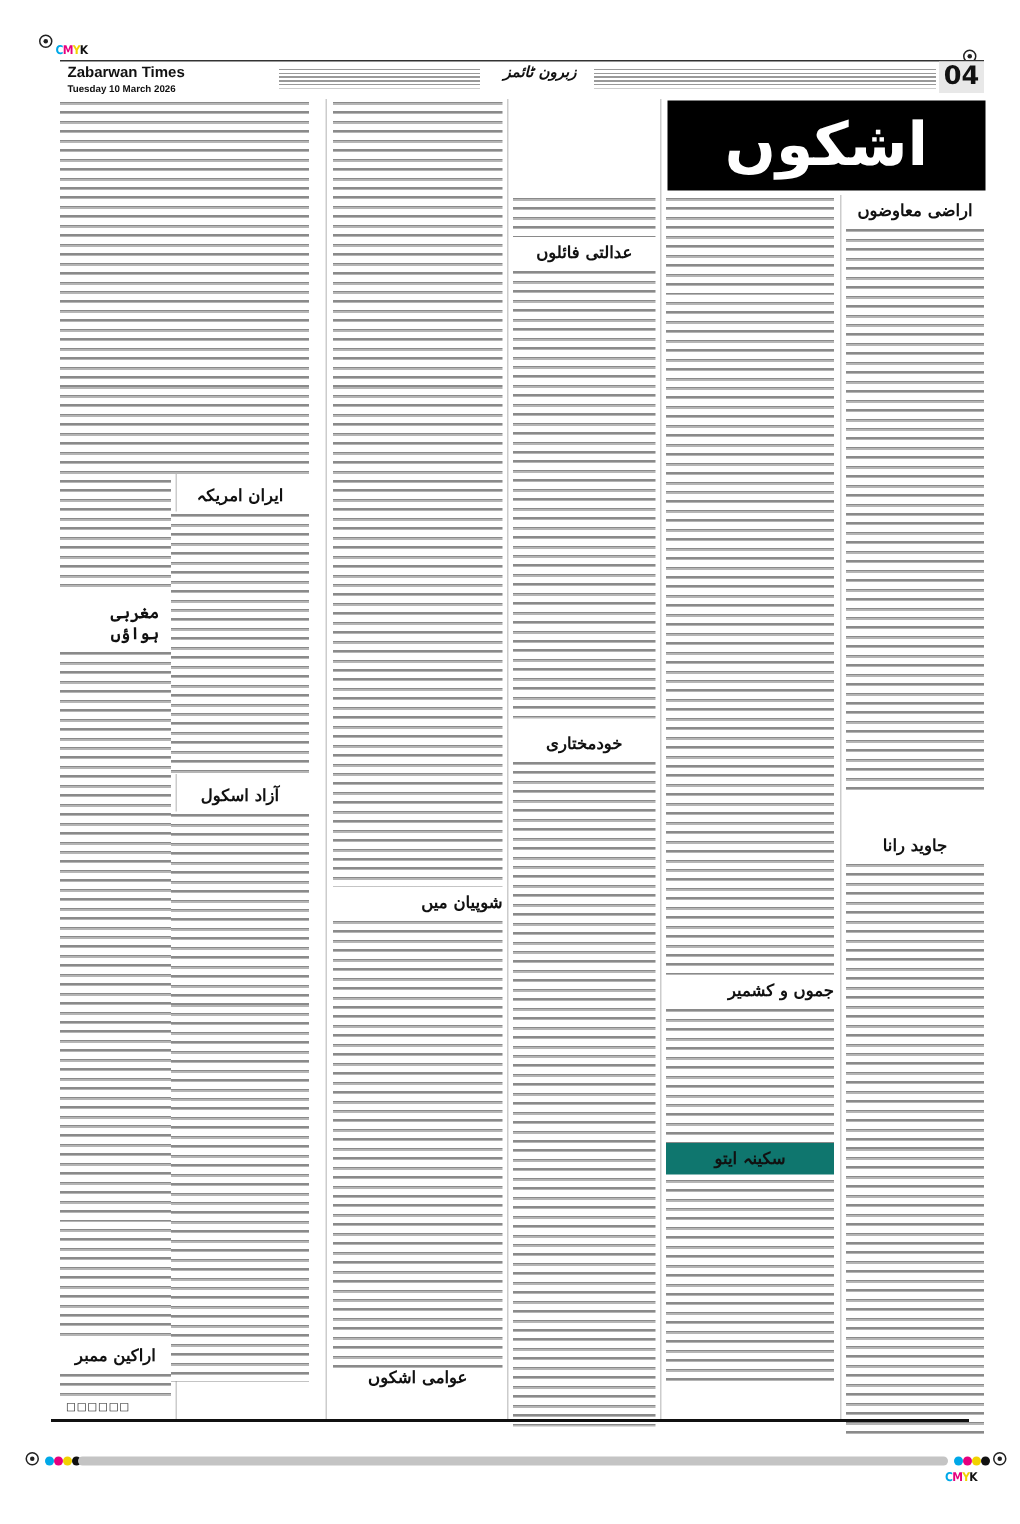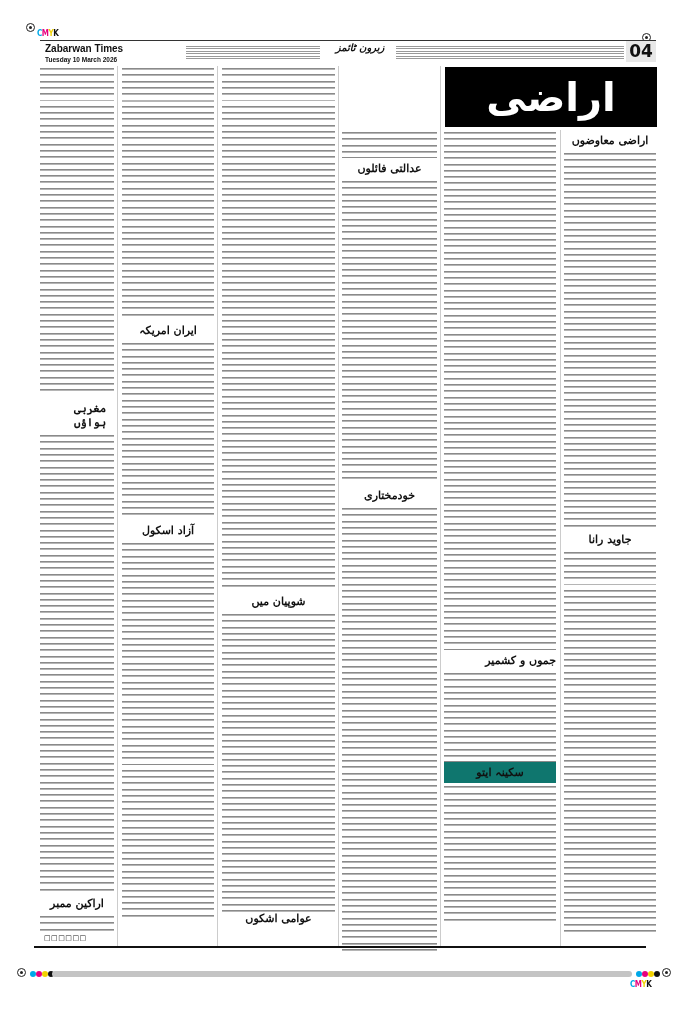--- a/index.html
+++ b/index.html
@@ -41,57 +41,57 @@
 
 <div class="masthead">
   <div class="mast-en">Zabarwan Times</div>
   <div class="mast-date">Tuesday 10 March 2026</div>
   <div class="mast-lines"></div>
   <div class="mast-ur">زبرون ٹائمز</div>
   <div class="mast-lines2"></div>
   <div class="pageno">04</div>
 </div>
 
-<div class="banner">اراضی</div>
+<div class="banner">اشکوں</div>
 
 <div class="vrule" style="left:117px;"></div>
 <div class="vrule" style="left:217px;"></div>
 <div class="vrule" style="left:338px;"></div>
 <div class="vrule" style="left:440px;"></div>
 <div class="vrule" style="left:560px;top:130px;height:816px;"></div>
 
 <div class="col" style="left:564px;top:130px;width:92px;">
   <div class="hl">اراضی معاوضوں</div>
   <div class="lines" style="height:378px;"></div>
-  <div class="hl" style="margin-top:4px;">جاوید رانا</div>
+  <div class="hl" style="margin-top:28px;">جاوید رانا</div>
   <div class="lines" style="height:385px;"></div>
 </div>
 
 <div class="col" style="left:444px;top:130px;width:112px;">
   <div class="lines" style="height:520px;"></div>
   <div class="hl" style="text-align:right;">جموں و کشمیر</div>
   <div class="lines" style="height:250px;"></div>
 </div>
 
 <div class="col" style="left:342px;top:130px;width:95px;">
   <div class="lines" style="height:28px;"></div>
   <div class="hl" style="margin-top:4px;">عدالتی فائلوں</div>
   <div class="lines" style="height:300px;"></div>
   <div class="hl" style="margin-top:10px;">خودمختاری</div>
   <div class="lines" style="height:445px;"></div>
 </div>
 
 <div class="col" style="left:222px;top:66px;width:113px;">
   <div class="lines" style="height:525px;"></div>
-  <div class="hl" style="">شوپیان میں</div>
+  <div class="hl" style="text-align:right;">شوپیان میں</div>
   <div class="lines" style="height:300px;"></div>
   <div class="hl" style="margin-top:0;">عوامی اشکوں</div>
 </div>
 
-<div class="col" style="left:122px;top:66px;width:92px;">
+<div class="col" style="left:114px;top:66px;width:92px;">
   <div class="lines" style="height:250px;"></div>
   <div class="hl" style="margin-top:8px;">ایران امریکہ</div>
   <div class="lines" style="height:175px;"></div>
   <div class="hl" style="margin-top:8px;">آزاد اسکول</div>
   <div class="lines" style="height:380px;"></div>
 </div>
 
 <div class="col" style="left:40px;top:66px;width:74px;">
   <div class="lines" style="height:328px;"></div>
   <div class="hl" style="margin-top:8px;margin-left:26px;">مغربی ہواؤں</div>

